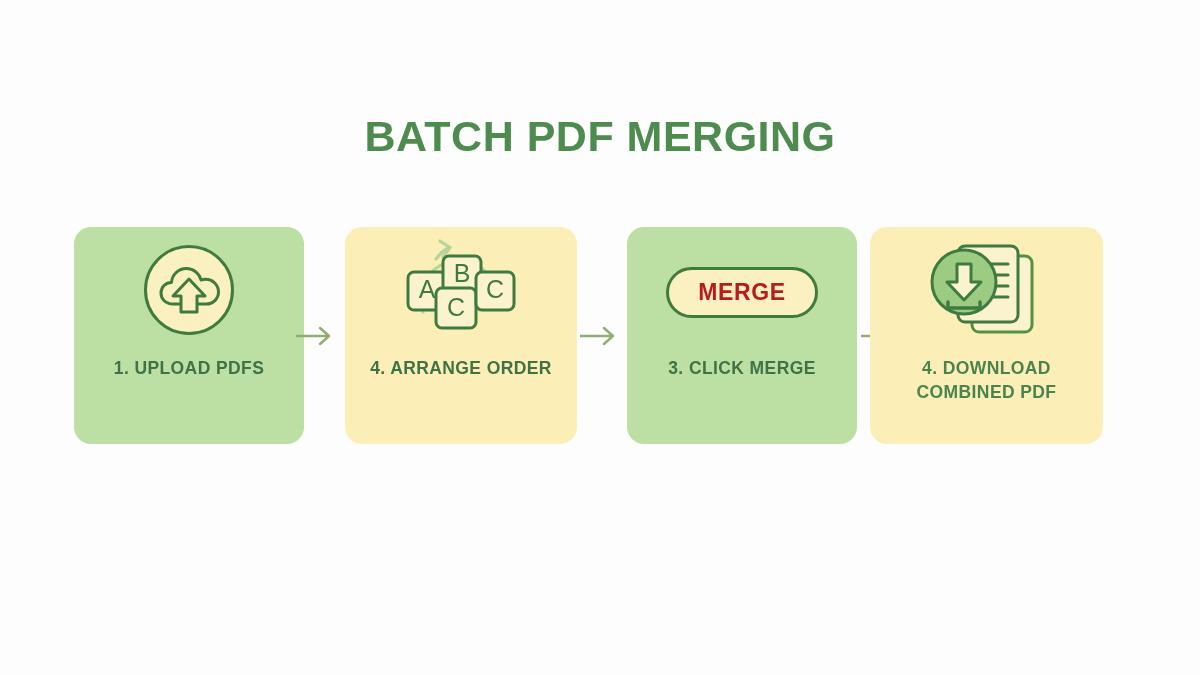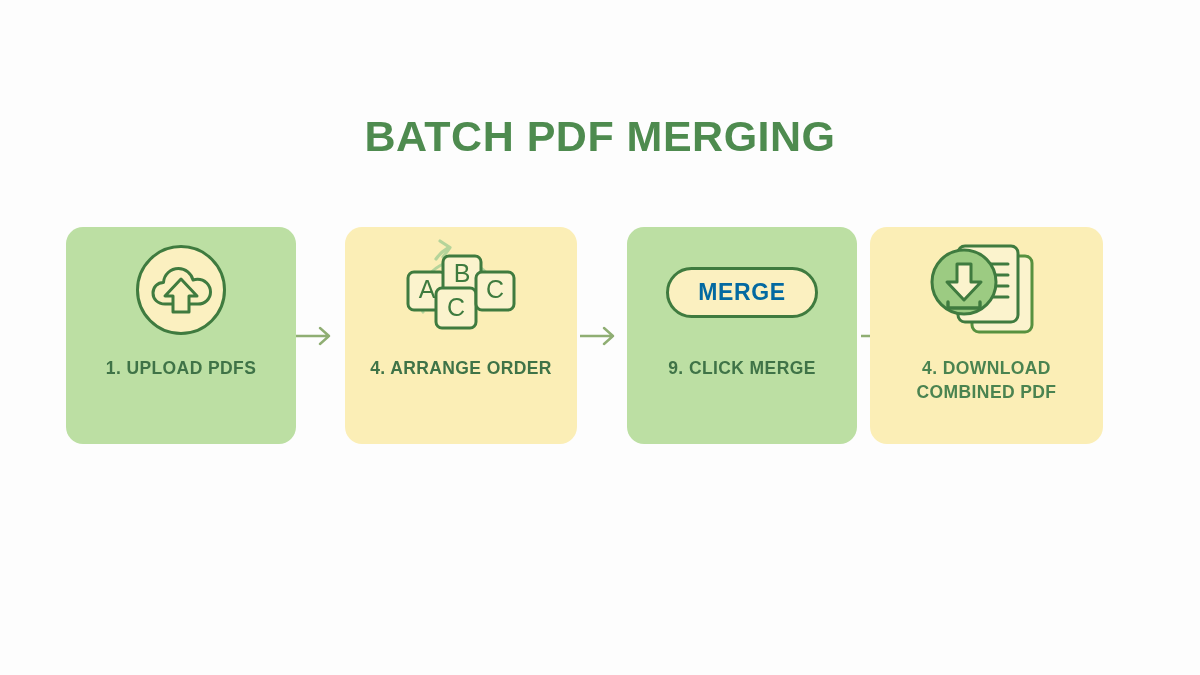--- a/index.html
+++ b/index.html
@@ -43,21 +43,21 @@
     width: 230px;
     height: 217px;
     border-radius: 17px;
     box-sizing: border-box;
     display: flex;
     flex-direction: column;
     align-items: center;
   }
   .card.green { background: #bcdfa3; }
   .card.cream { background: #fbeeb6; }
-  .card-1 { left: 4px; }
+  .card-1 { left: 12px; }
   .card-2 { left: 283px; width: 232px; }
   .card-3 { left: 565px; }
   .card-4 { left: 808px; width: 233px; }
 
   .icon-slot {
     height: 130px;
     width: 100%;
     display: flex;
     align-items: center;
     justify-content: center;
@@ -89,21 +89,21 @@
     height: 51px;
     border: 3px solid #3f7b3f;
     border-radius: 26px;
     background: #fbf0c0;
     display: flex;
     align-items: center;
     justify-content: center;
     font-size: 23px;
     font-weight: bold;
     letter-spacing: 0.6px;
-    color: #0369a1;
+    color: #b91c1c;
     box-sizing: border-box;
   }
 </style>
 </head>
 <body>
 
 <div class="canvas">
 
   <div class="title">BATCH PDF MERGING</div>
 
@@ -152,21 +152,21 @@
     <div class="arrow arrow-2">
       <svg width="40" height="20" viewBox="0 0 40 20">
         <path d="M0 10 L33 10 M24 2 L33 10 L24 18" fill="none" stroke="#8fae73" stroke-width="2.4" stroke-linecap="round" stroke-linejoin="round"></path>
       </svg>
     </div>
 
     <div class="card green card-3">
       <div class="icon-slot">
         <div class="merge-pill">MERGE</div>
       </div>
-      <div class="card-label">9. CLICK MERGE</div>
+      <div class="card-label">3. CLICK MERGE</div>
     </div>
 
     <div class="arrow arrow-3">
       <svg width="40" height="20" viewBox="0 0 40 20">
         <path d="M0 10 L33 10 M24 2 L33 10 L24 18" fill="none" stroke="#8fae73" stroke-width="2.4" stroke-linecap="round" stroke-linejoin="round"></path>
       </svg>
     </div>
 
     <div class="card cream card-4">
       <div class="icon-slot">

